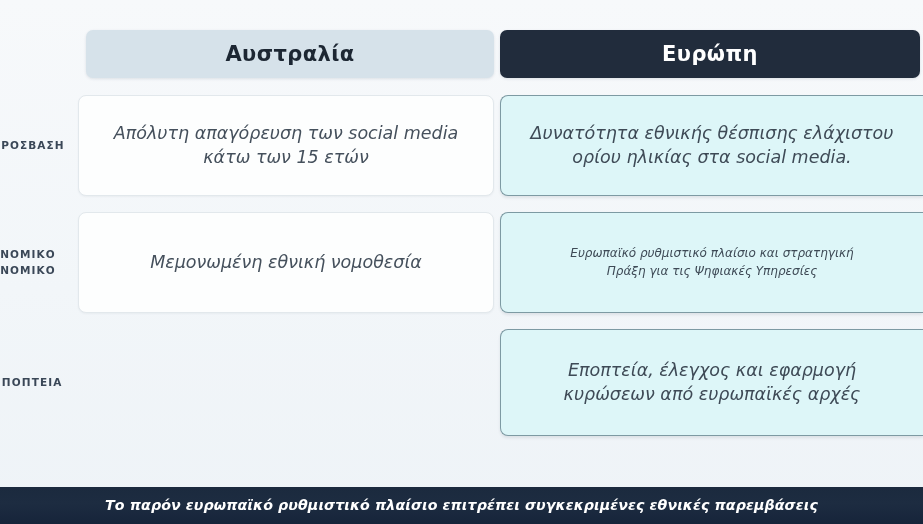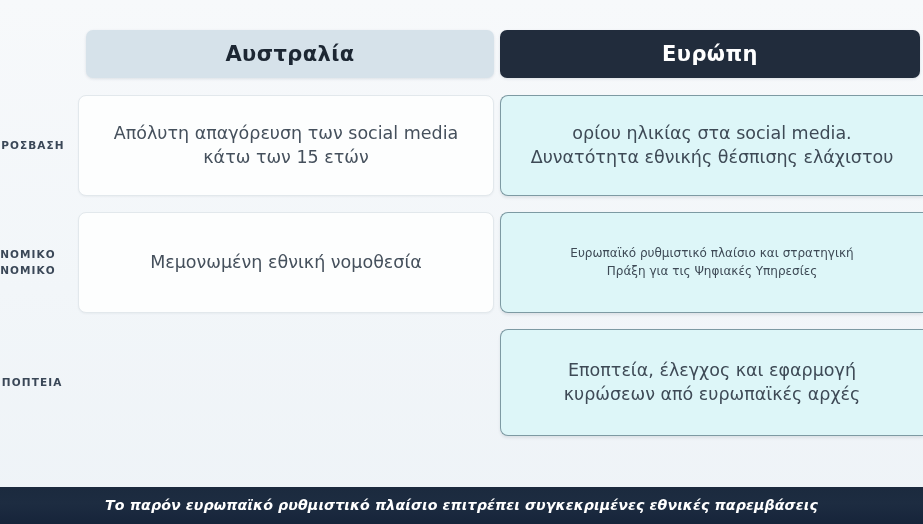--- a/index.html
+++ b/index.html
@@ -98,20 +98,21 @@
   .cell {
     position: absolute;
     top: 0;
     height: 100%;
     box-sizing: border-box;
     border-radius: 8px;
     display: flex;
     align-items: center;
     text-align: center;
     padding: 18px 16px;
+    font-style: italic;
   }
   .cell.au {
     left: 78px;
     width: 416px;
     background: #fdfefe;
     border: 1px solid #e2e8ec;
     color: #45505c;
     font-size: 17.5px;
     line-height: 1.35;
     box-shadow: 0 1px 2px rgba(40,60,80,0.05);
@@ -178,22 +179,22 @@
         <span>ΠΡΟΣΒΑΣΗ</span>
       </div>
       <div class="cell au">
         <div class="lines">
           <span>Απόλυτη απαγόρευση των social media</span>
           <span>κάτω των 15 ετών</span>
         </div>
       </div>
       <div class="cell eu">
         <div class="lines">
+          <span>Δυνατότητα εθνικής θέσπισης ελάχιστου</span>
           <span>ορίου ηλικίας στα social media.</span>
-          <span>Δυνατότητα εθνικής θέσπισης ελάχιστου</span>
         </div>
       </div>
     </div>
 
     <div class="row r1">
       <div class="row-label">
         <span>ΝΟΜΙΚΟ</span>
         <span>ΝΟΜΙΚΟ</span>
       </div>
       <div class="cell au">

